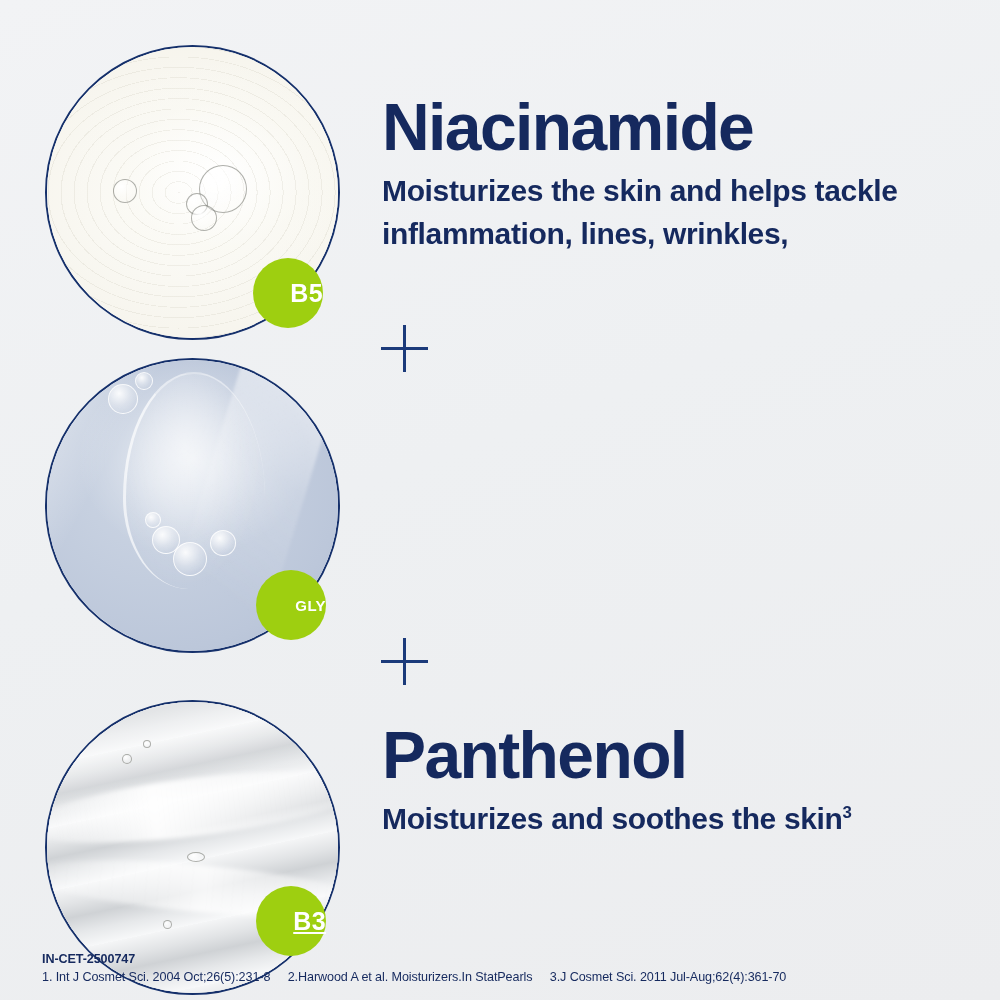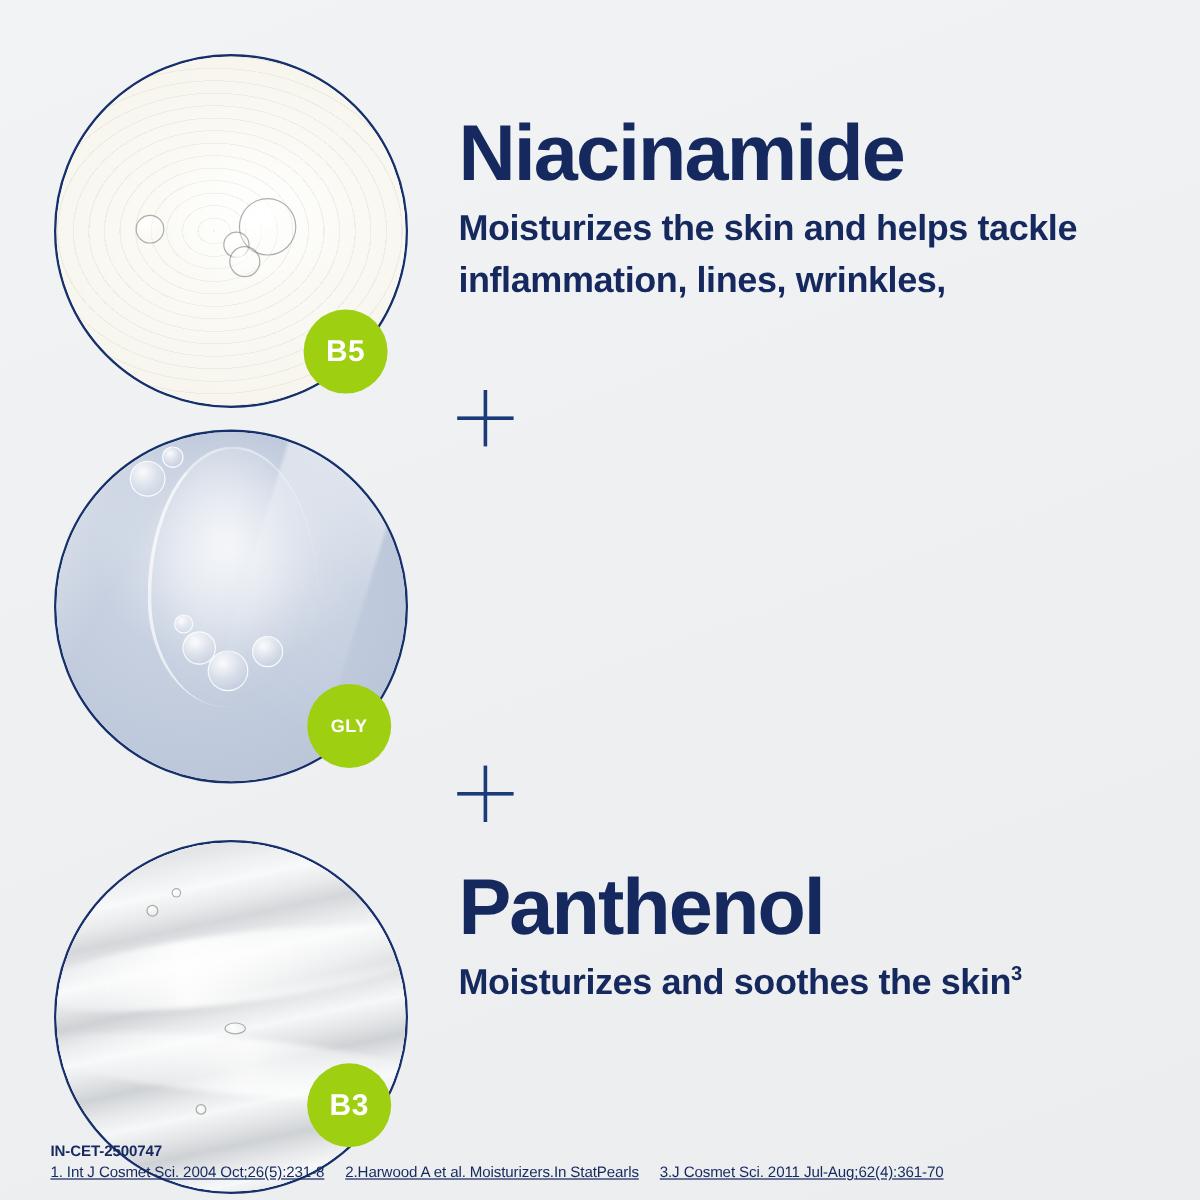--- a/index.html
+++ b/index.html
@@ -128,21 +128,21 @@
   }
 
   
   .badge {
     position: absolute;
     width: 70px;
     height: 70px;
     border-radius: 50%;
     display: flex;
     align-items: center;
-    justify-content: center;
+    justify-content: flex-end;
     color: #ffffff;
     font-weight: bold;
     font-size: 25px;
     letter-spacing: .4px;
     line-height: 1;
     z-index: 4;
   }
   .badge-b5  { left: 253px; top: 258px; }
   .badge-gly { left: 256px; top: 570px; font-size: 15px; }
   .badge-b3  { left: 256px; top: 886px; }
@@ -204,21 +204,21 @@
     left: 42px;
     top: 950px;
     color: #15295e;
     font-size: 12.6px;
     line-height: 1.45;
     letter-spacing: -0.1px;
     white-space: nowrap;
   }
   .footer .code { display: block; font-weight: bold; }
   .footer .refs { display: block; }
-  .footer .refs span { margin-right: 14px; text-decoration: underline; }
+  .footer .refs span { margin-right: 14px; }
   .footer .refs span:last-child { margin-right: 0; }
 </style>
 </head>
 <body>
 
 <div class="page">
 
   <div class="swatch swatch-1">
     <div class="tex tex-cream"></div>
     <div class="bubble" style="left:152px;top:118px;width:48px;height:48px;"></div>
@@ -243,21 +243,21 @@
     <span>GLY</span>
   </div>
 
   <div class="swatch swatch-3">
     <div class="tex tex-grey"></div>
     <div class="bubble" style="left:140px;top:150px;width:18px;height:10px;border-radius:50%;"></div>
     <div class="bubble" style="left:75px;top:52px;width:10px;height:10px;"></div>
     <div class="bubble" style="left:96px;top:38px;width:8px;height:8px;"></div>
     <div class="bubble" style="left:116px;top:218px;width:9px;height:9px;"></div>
   </div>
-  <div class="badge badge-b3" style="background:#9ecf10;">
+  <div class="badge badge-b3" style="background:#9ecf10;text-decoration:underline;">
     <span>B3</span>
   </div>
 
   <div class="plus plus-1">
     <span class="h"></span>
     <span class="v"></span>
   </div>
   <div class="plus plus-2">
     <span class="h"></span>
     <span class="v"></span>

